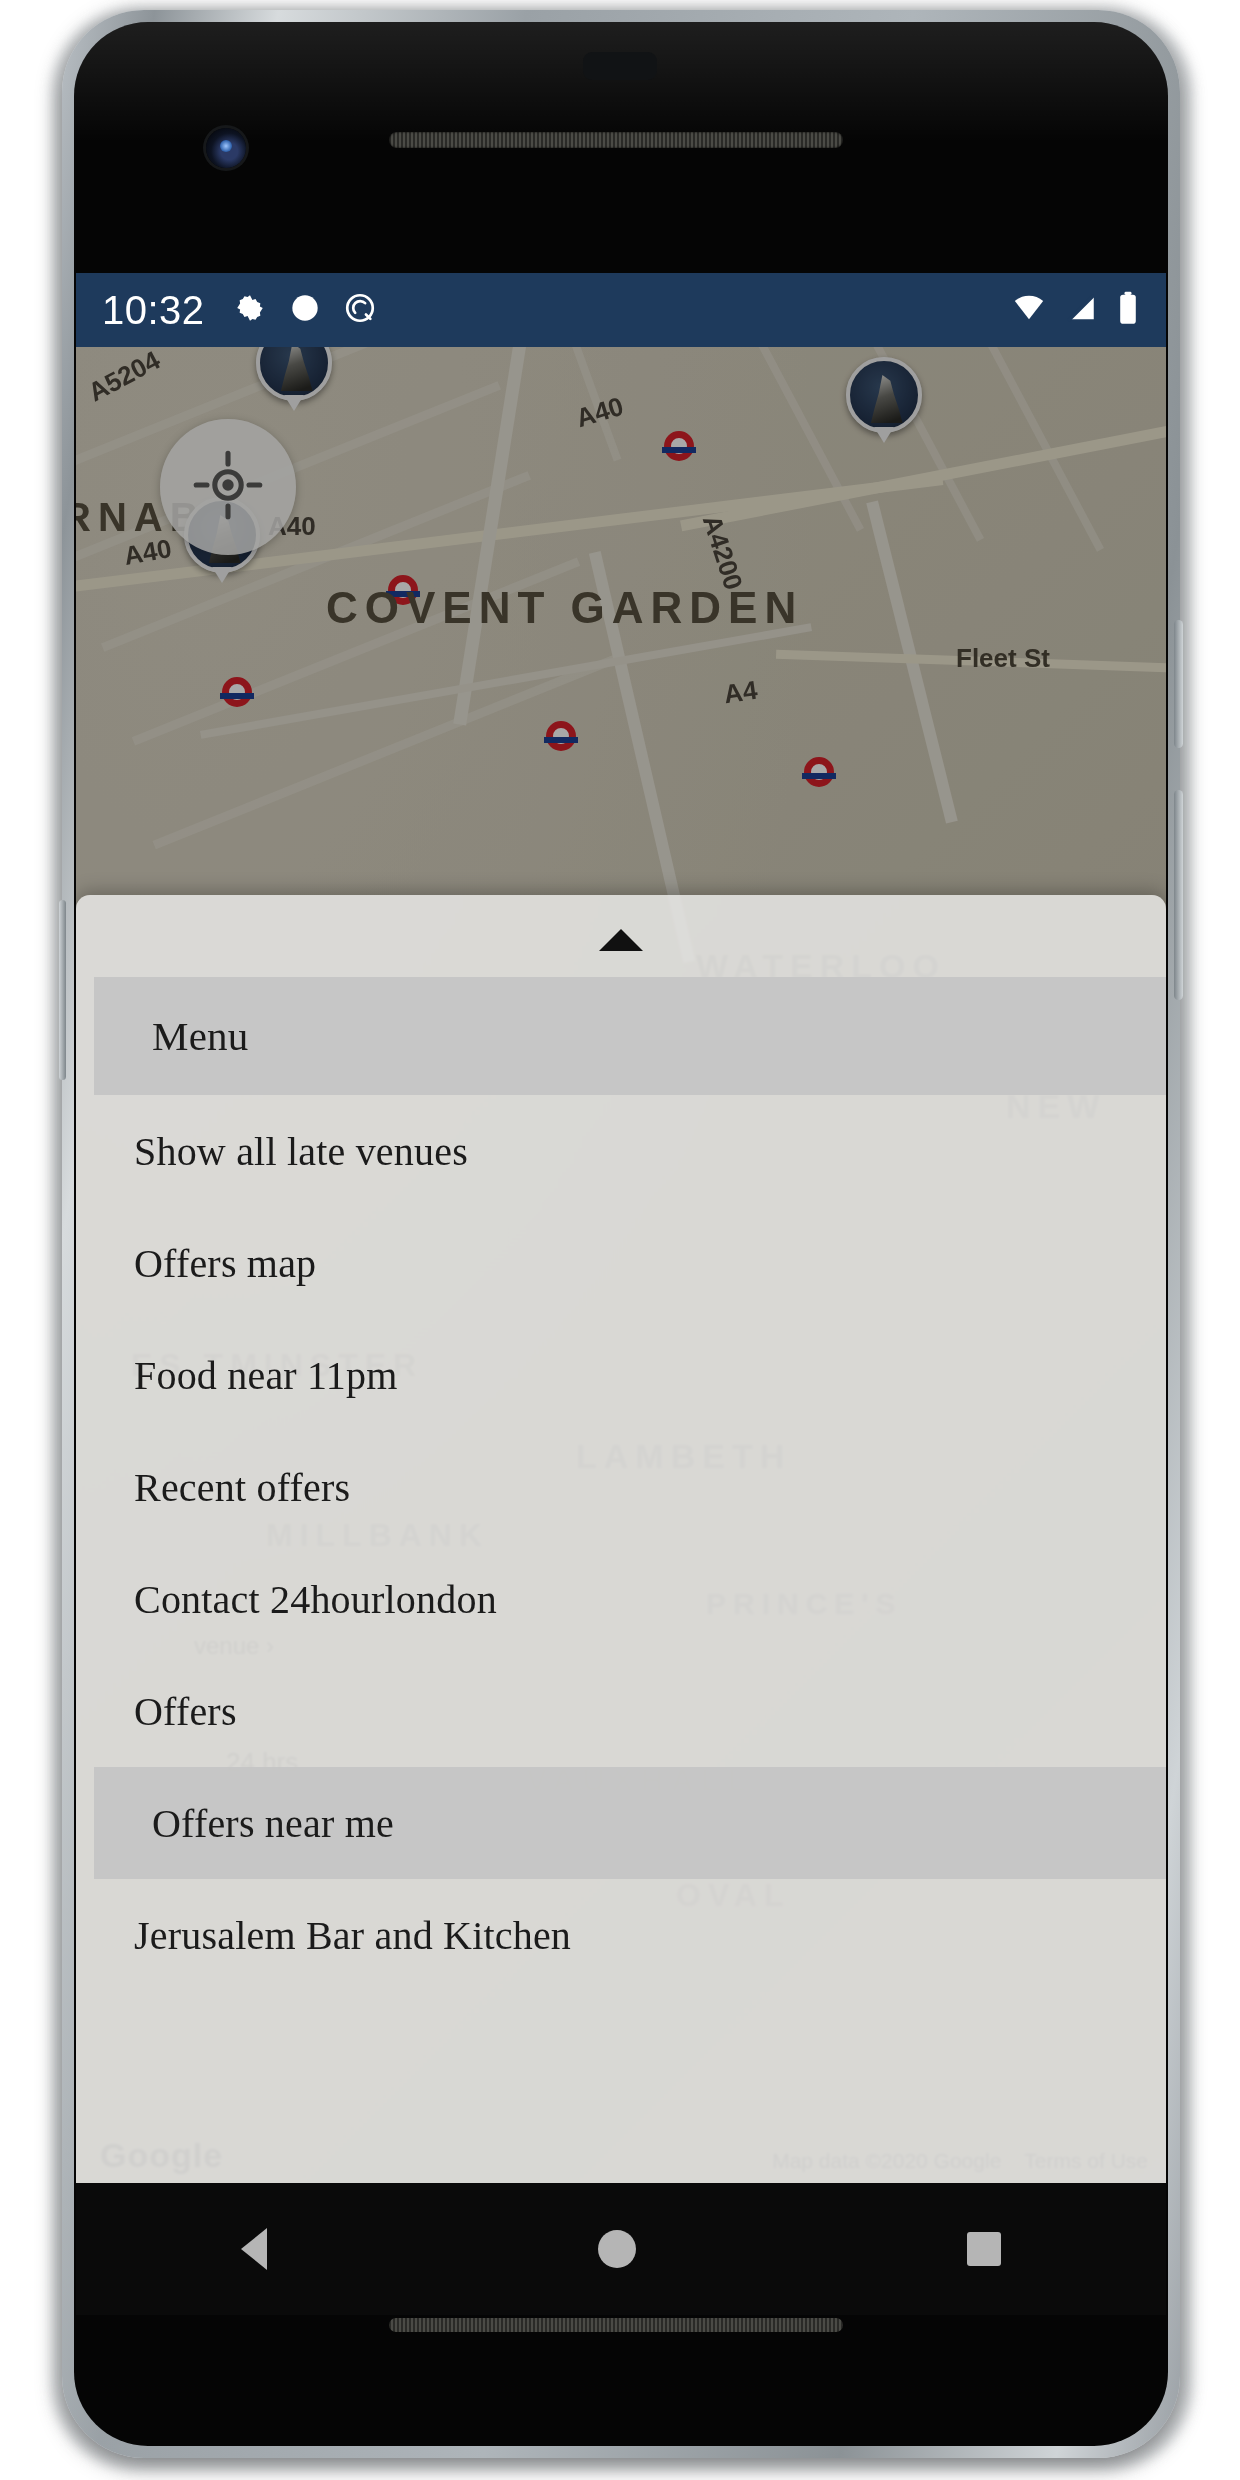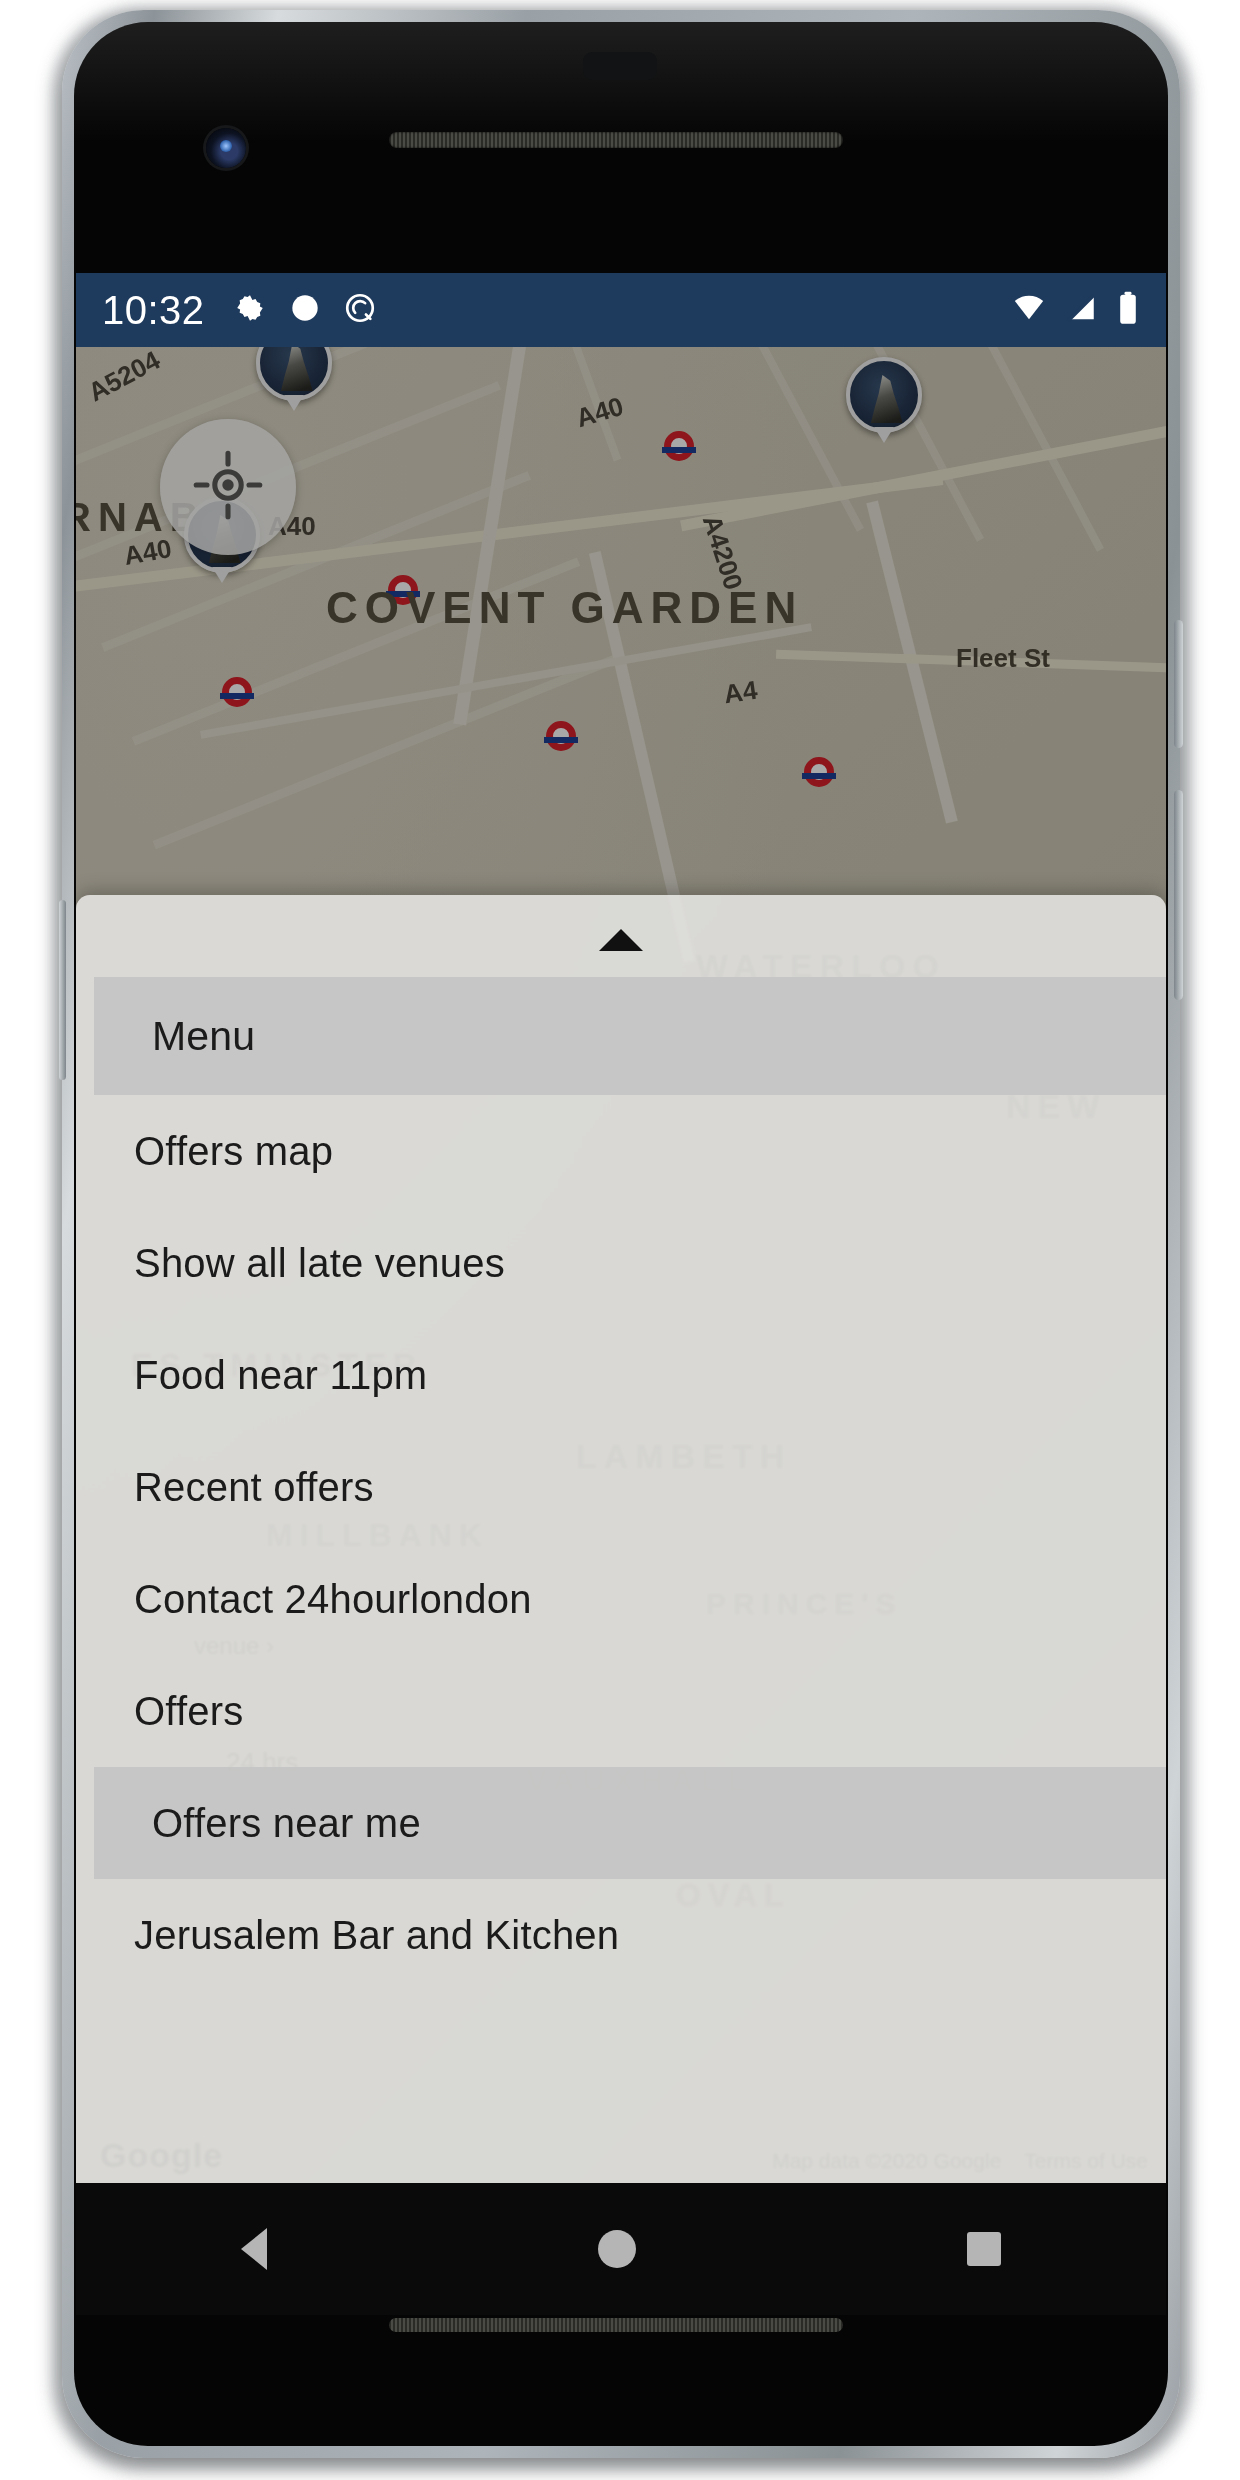--- a/index.html
+++ b/index.html
@@ -112,21 +112,21 @@
     border-top-left-radius:14px;border-top-right-radius:14px;
     backdrop-filter:blur(1px);
     box-shadow:0 -4px 18px rgba(0,0,0,.25);
     overflow:hidden;
   }
   .sheet-handle{
     position:absolute;left:50%;top:34px;transform:translateX(-50%);
     width:0;height:0;border-left:22px solid transparent;border-right:22px solid transparent;
     border-bottom:22px solid #111;
   }
-  .menu-list{position:absolute;left:0;top:82px;width:1004px;}
+  .menu-list{position:absolute;left:0;top:82px;width:1004px;font-family:Liberation Serif, serif;}
   .menu-item{
     position:relative;height:112px;display:flex;align-items:center;
     padding-left:58px;box-sizing:border-box;
   }
   .menu-item .label{font-size:40px;color:#1b1b1b;letter-spacing:.2px;}
   .menu-item.highlight{background:rgba(196,196,196,.92);margin-left:18px;width:1072px;}
   .menu-item.header{background:rgba(196,196,196,.92);margin-left:18px;width:1072px;height:118px;}
   .menu-item.header .label{font-size:41px;}
 
   
@@ -286,24 +286,24 @@
 
     <div class="scrim"></div>
 
     <div class="sheet">
       <div class="sheet-handle"></div>
       <div class="menu-list" id="menu-list">
           <div class="menu-item header">
             <span class="label">Menu</span>
           </div>
           <div class="menu-item">
+            <span class="label">Show all late venues</span>
+          </div>
+          <div class="menu-item">
             <span class="label">Offers map</span>
-          </div>
-          <div class="menu-item">
-            <span class="label">Show all late venues</span>
           </div>
           <div class="menu-item">
             <span class="label">Food near 11pm</span>
           </div>
           <div class="menu-item">
             <span class="label">Recent offers</span>
           </div>
           <div class="menu-item">
             <span class="label">Contact 24hourlondon</span>
           </div>

